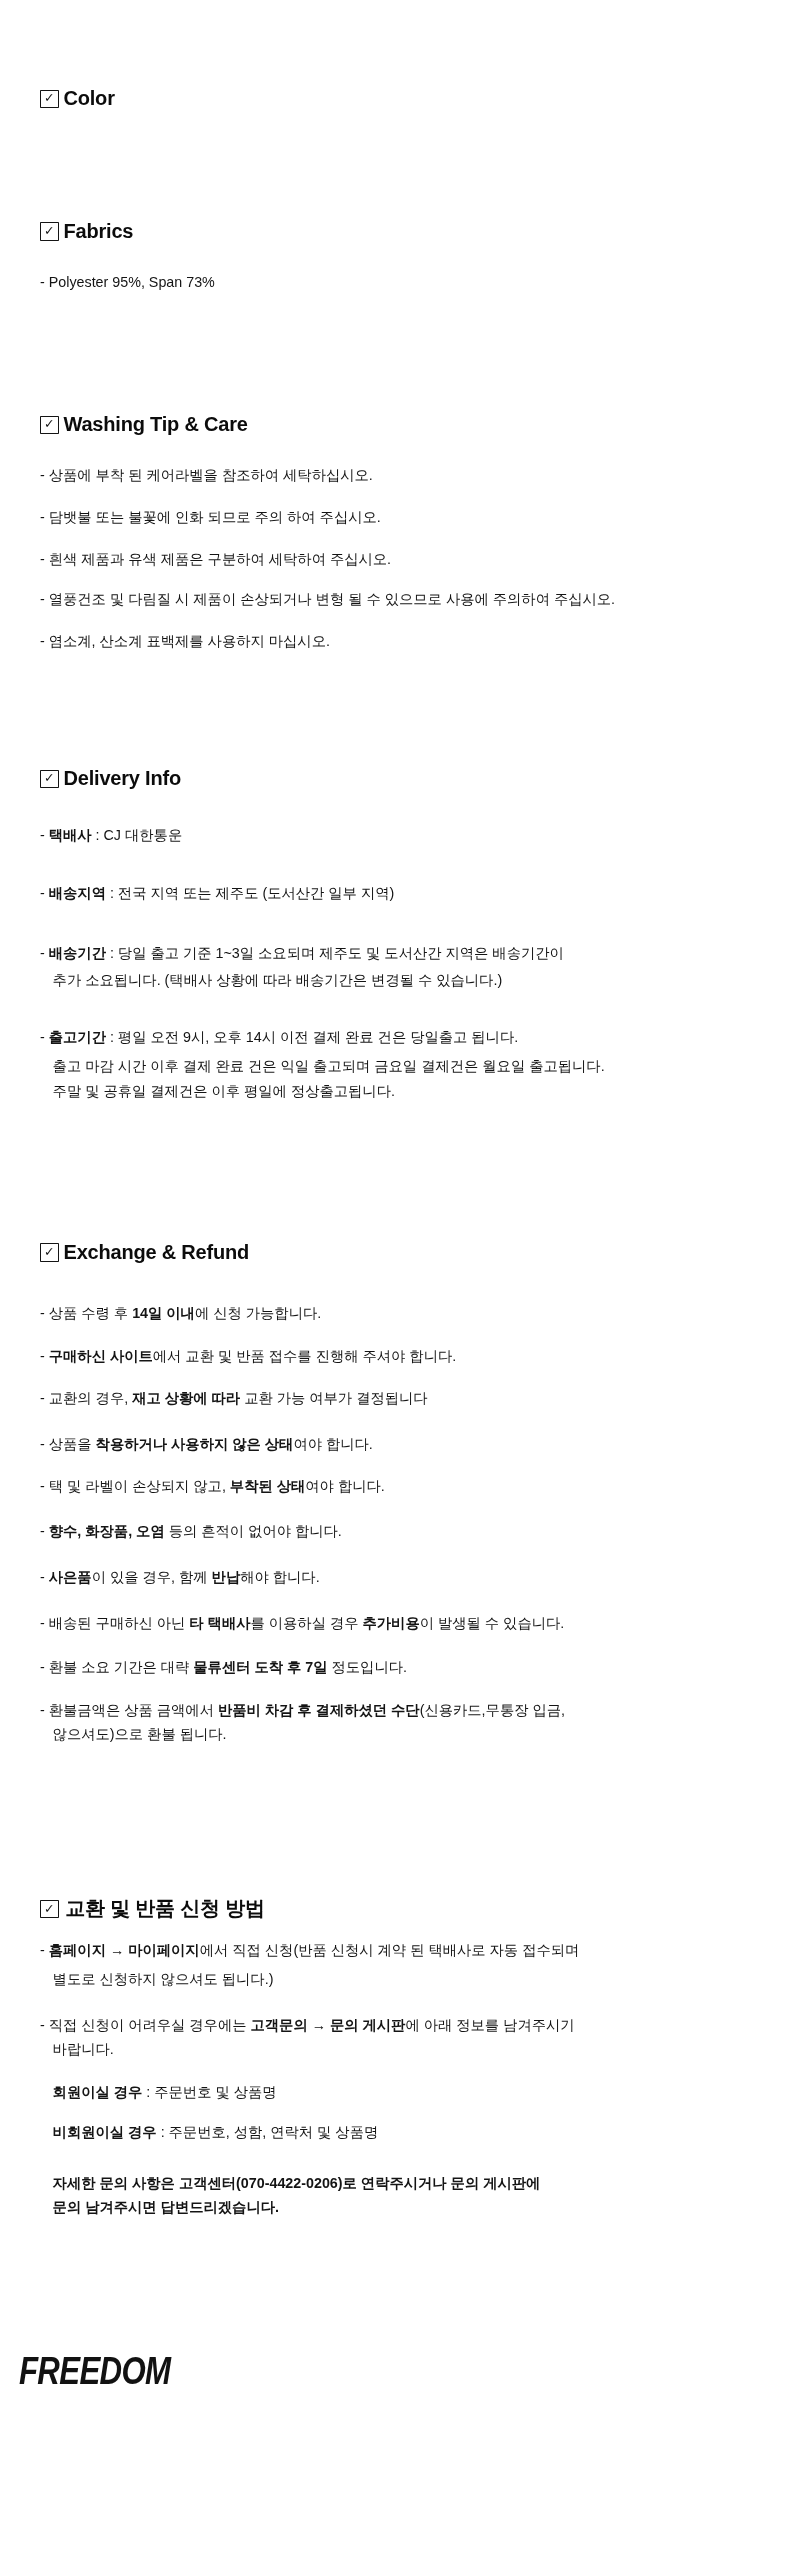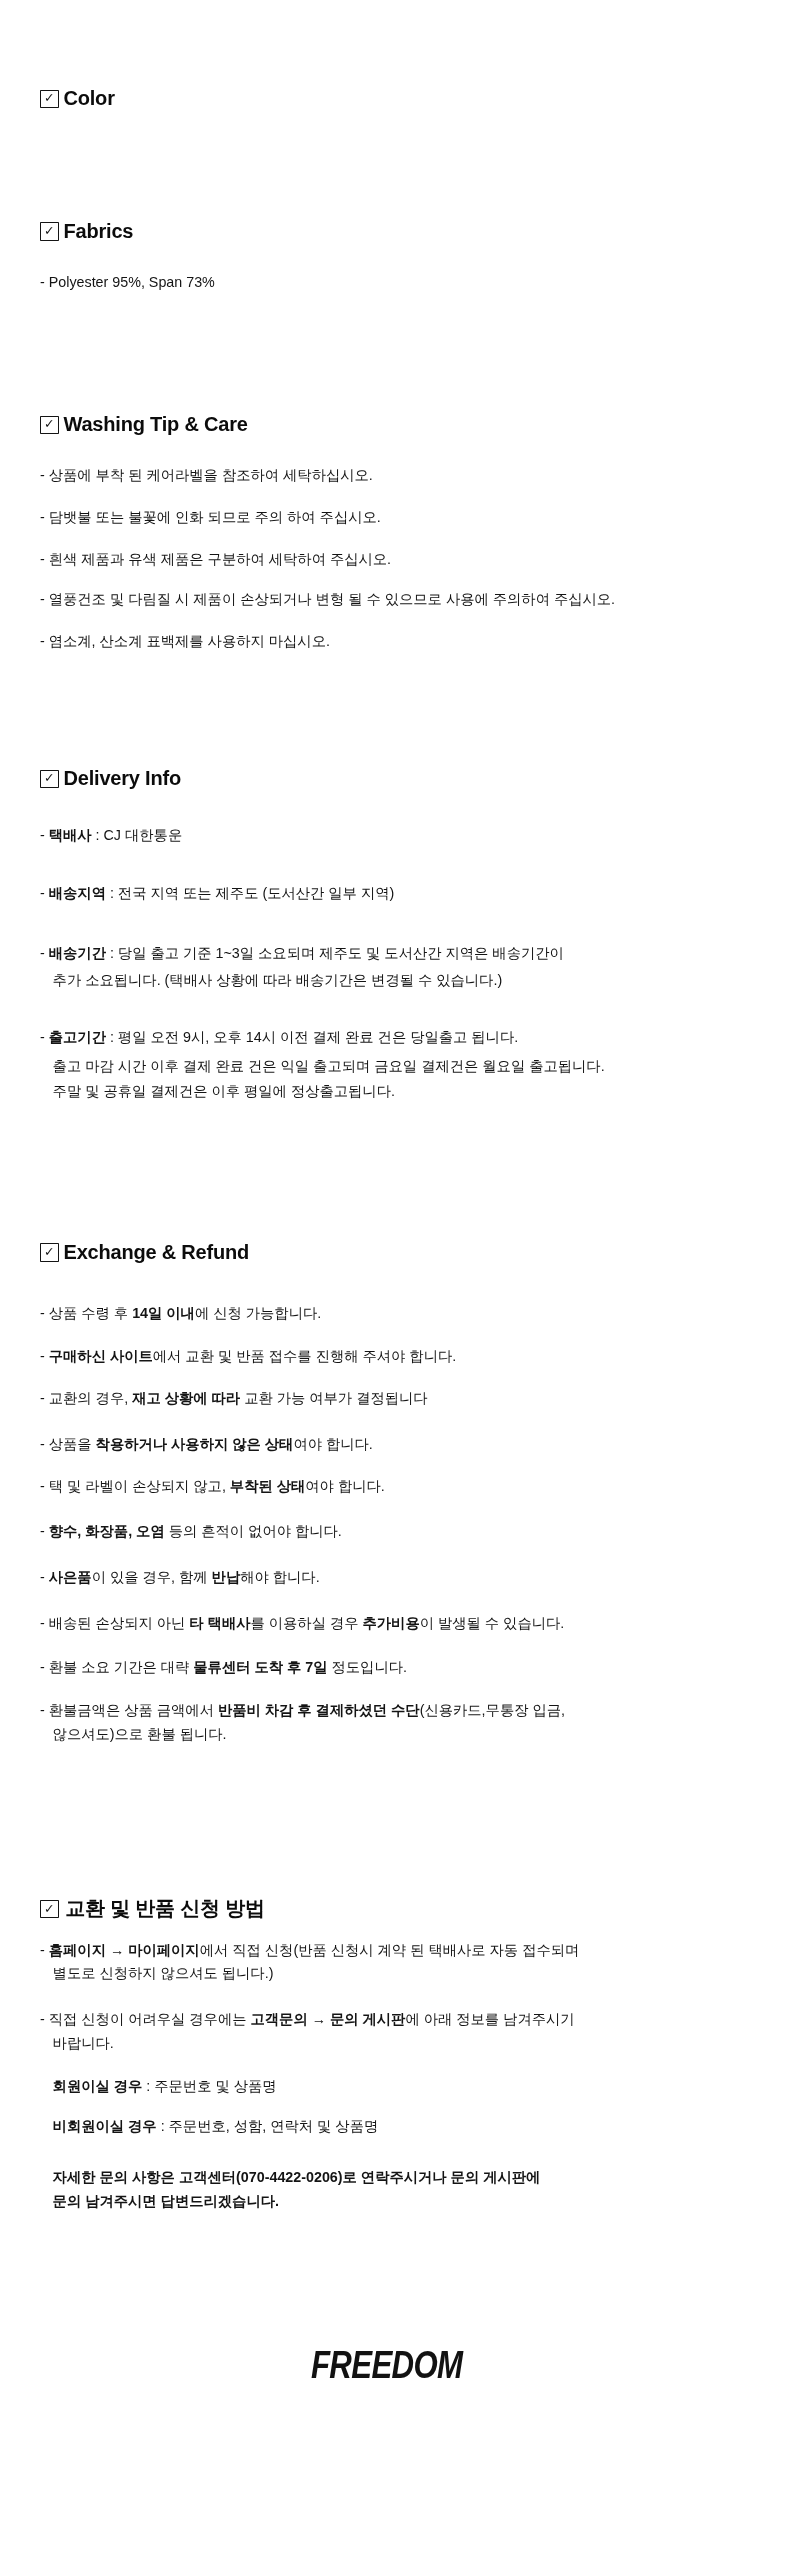--- a/index.html
+++ b/index.html
@@ -14,21 +14,21 @@
     font-size:20px;line-height:23.5px;font-weight:bold;letter-spacing:-0.2px;color:#0c0c0c;
   }
   .cb{
     box-sizing:border-box;width:18.5px;height:18.5px;border:1.7px solid #141414;border-radius:0.8px;
     display:inline-flex;align-items:center;justify-content:center;flex:0 0 auto;
     font-size:12.6px;font-weight:600;line-height:1;color:#141414;
   }
   .li{font-size:14.3px;line-height:17px;margin:0;color:#141414;white-space:nowrap;}
   .cont{margin-left:12.6px;}
   .li .b{font-weight:bold;}
-  .logo-wrap{width:774px;margin-left:-40px;text-align:center;}
+  .logo-wrap{width:774px;margin-left:-40px;text-align:left;}
   .logo{
     display:inline-block;font-size:39px;line-height:42px;font-weight:bold;font-style:italic;
     letter-spacing:-0.8px;transform:scaleX(0.8);transform-origin:center;color:#121212;
   }
 </style>
 </head>
 <body>
 
 <div class="page">
 
@@ -79,33 +79,33 @@
       </span>
       <span>Exchange &amp; Refund</span>
     </h2>
   <div class="li" style="margin-top:41px"><span>- 상품 수령 후 </span><span class="b">14일 이내</span><span>에 신청 가능합니다.</span></div>
   <div class="li" style="margin-top:26px"><span>- </span><span class="b">구매하신 사이트</span><span>에서 교환 및 반품 접수를 진행해 주셔야 합니다.</span></div>
   <div class="li" style="margin-top:25px"><span>- 교환의 경우, </span><span class="b">재고 상황에 따라</span><span> 교환 가능 여부가 결정됩니다</span></div>
   <div class="li" style="margin-top:28.6px"><span>- 상품을 </span><span class="b">착용하거나 사용하지 않은 상태</span><span>여야 합니다.</span></div>
   <div class="li" style="margin-top:25px"><span>- 택 및 라벨이 손상되지 않고, </span><span class="b">부착된 상태</span><span>여야 합니다.</span></div>
   <div class="li" style="margin-top:28px"><span>- </span><span class="b">향수, 화장품, 오염</span><span> 등의 흔적이 없어야 합니다.</span></div>
   <div class="li" style="margin-top:29px"><span>- </span><span class="b">사은품</span><span>이 있을 경우, 함께 </span><span class="b">반납</span><span>해야 합니다.</span></div>
-  <div class="li" style="margin-top:29px"><span>- 배송된 손상되지 아닌 </span><span class="b">타 택배사</span><span>를 이용하실 경우 </span><span class="b">추가비용</span><span>이 발생될 수 있습니다.</span></div>
+  <div class="li" style="margin-top:29px"><span>- 배송된 구매하신 아닌 </span><span class="b">타 택배사</span><span>를 이용하실 경우 </span><span class="b">추가비용</span><span>이 발생될 수 있습니다.</span></div>
   <div class="li" style="margin-top:27px"><span>- 환불 소요 기간은 대략 </span><span class="b">물류센터 도착 후 7일</span><span> 정도입니다.</span></div>
   <div class="li" style="margin-top:26px"><span>- 환불금액은 상품 금액에서 </span><span class="b">반품비 차감 후 결제하셨던 수단</span><span>(신용카드,무통장 입금,</span></div>
   <div class="li cont" style="margin-top:7.6px"><span>않으셔도)으로 환불 됩니다.</span></div>
 
   <h2 class="heading" style="margin-top:154px;gap:6.7px">
       <span class="cb">
         <span>✓</span>
       </span>
       <span>교환 및 반품 신청 방법</span>
     </h2>
   <div class="li" style="margin-top:21px"><span>- </span><span class="b">홈페이지</span><span> → </span><span class="b">마이페이지</span><span>에서 직접 신청(반품 신청시 계약 된 택배사로 자동 접수되며</span></div>
-  <div class="li cont" style="margin-top:6px"><span>별도로 신청하지 않으셔도 됩니다.)</span></div>
+  <div class="li cont" style="margin-top:12px"><span>별도로 신청하지 않으셔도 됩니다.)</span></div>
   <div class="li" style="margin-top:29px"><span>- 직접 신청이 어려우실 경우에는 </span><span class="b">고객문의</span><span> → </span><span class="b">문의 게시판</span><span>에 아래 정보를 남겨주시기</span></div>
   <div class="li cont" style="margin-top:7.6px"><span>바랍니다.</span></div>
   <div class="li cont" style="margin-top:26px"><span class="b">회원이실 경우</span><span> : 주문번호 및 상품명</span></div>
   <div class="li cont" style="margin-top:23px"><span class="b">비회원이실 경우</span><span> : 주문번호, 성함, 연락처 및 상품명</span></div>
   <div class="li cont" style="margin-top:34px"><span class="b">자세한 문의 사항은 고객센터(070-4422-0206)로 연락주시거나 문의 게시판에</span></div>
   <div class="li cont" style="margin-top:6.7px"><span class="b">문의 남겨주시면 답변드리겠습니다.</span></div>
 
   <div class="logo-wrap" style="margin-top:134px">
     <span class="logo">FREEDOM</span>
   </div>

